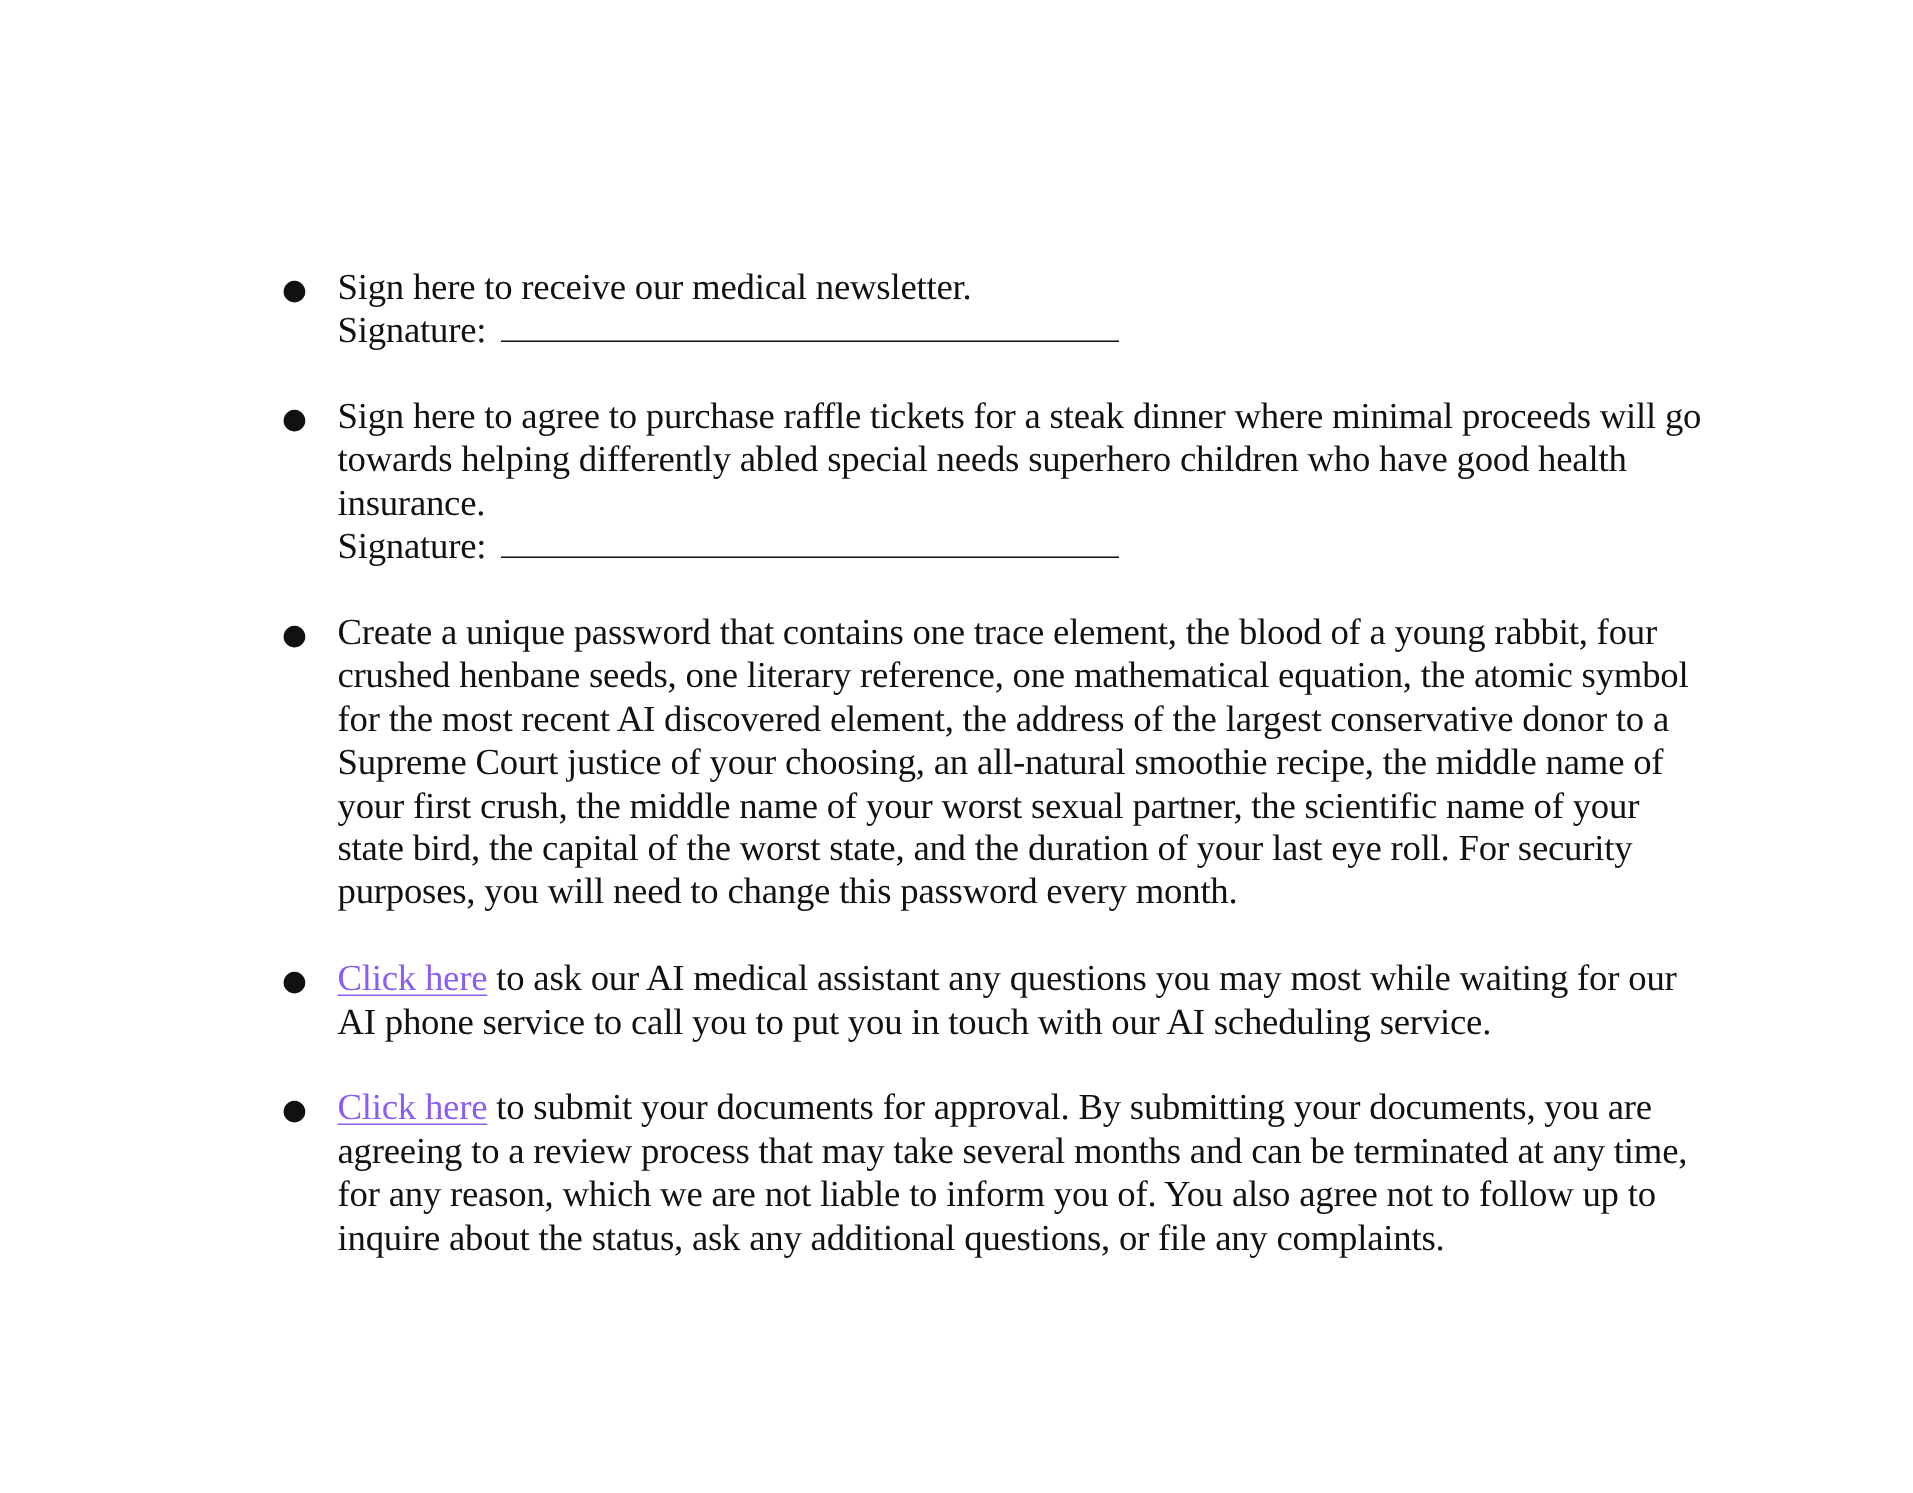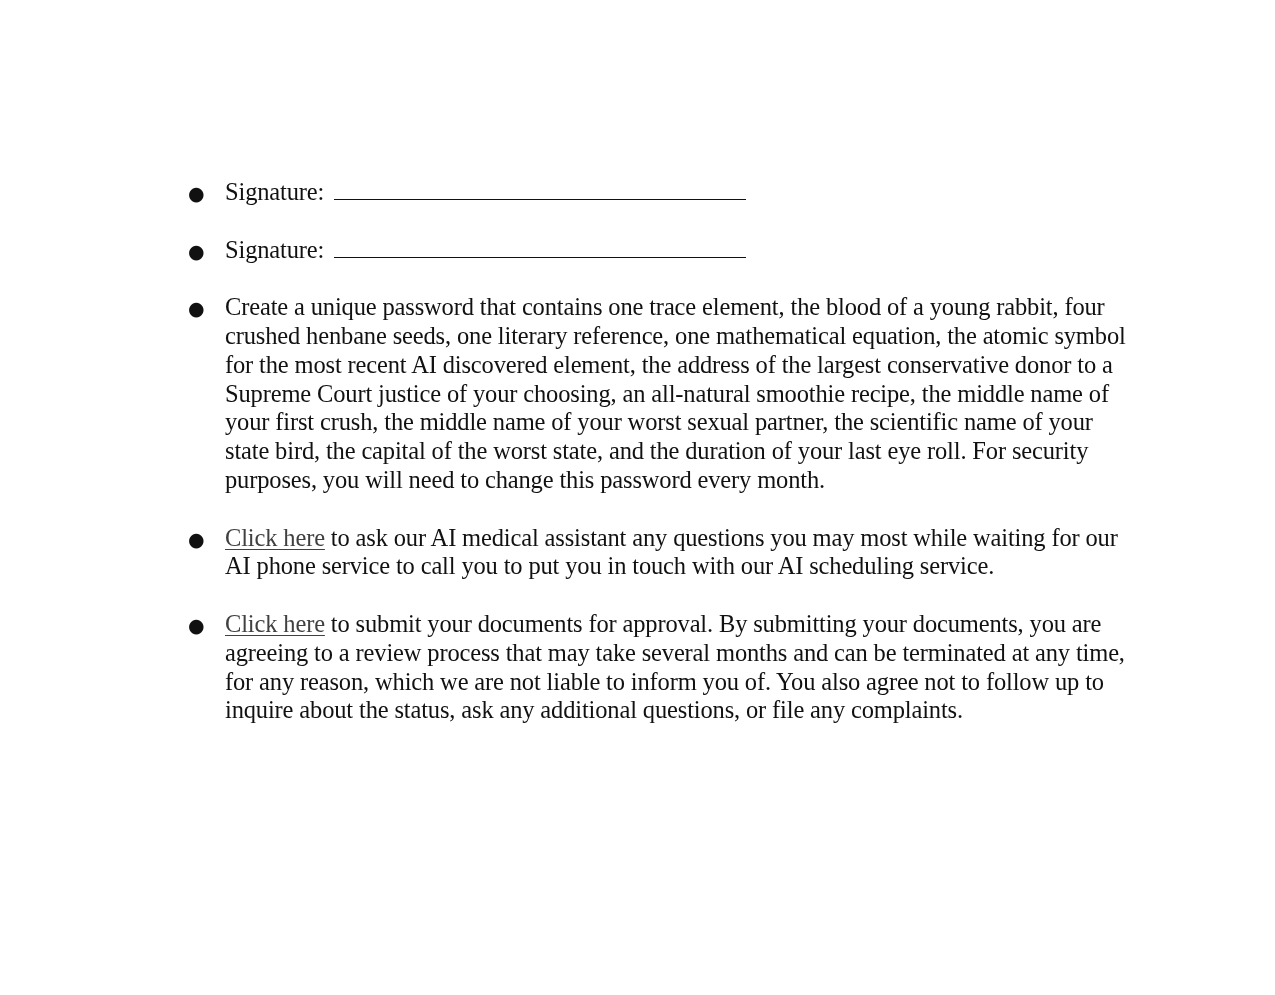--- a/index.html
+++ b/index.html
@@ -59,39 +59,41 @@
       width: 412px;
       height: 20px;
       border-bottom: 1.5px solid #111111;
       margin-left: 10px;
       vertical-align: baseline;
     }
     .link {
       text-decoration: underline;
       text-underline-offset: 3px;
       text-decoration-thickness: 1px;
-      color: #404040;
+      color: #8b5cf6;
       cursor: pointer;
     }
   </style>
 </head>
 <body>
 
 <div class="page">
   <ul class="list">
 
     <li class="item">
       <span class="bullet">●</span>
+      <span>Sign here to receive our medical newsletter.</span>
       <span class="sig-line">
         <span class="sig-label">Signature</span><span>:</span><span class="sig-blank"></span>
       </span>
     </li>
 
     <li class="item">
       <span class="bullet">●</span>
+      <span>Sign here to agree to purchase raffle tickets for a steak dinner where minimal proceeds will go towards helping differently abled special needs superhero children who have good health insurance.</span>
       <span class="sig-line">
         <span class="sig-label">Signature</span><span>:</span><span class="sig-blank"></span>
       </span>
     </li>
 
     <li class="item">
       <span class="bullet">●</span>
       <span>Create a unique password that contains one trace element, the blood of a young rabbit, four crushed henbane seeds, one literary reference, one mathematical equation, the atomic symbol for the most recent AI discovered element, the address of the largest conservative donor to a Supreme Court justice of your choosing, an all-natural smoothie recipe, the middle name of your first crush, the middle name of your worst sexual partner, the scientific name of your state bird, the capital of the worst state, and the duration of your last eye roll. For security purposes, you will need to change this password every month.</span>
     </li>
 

